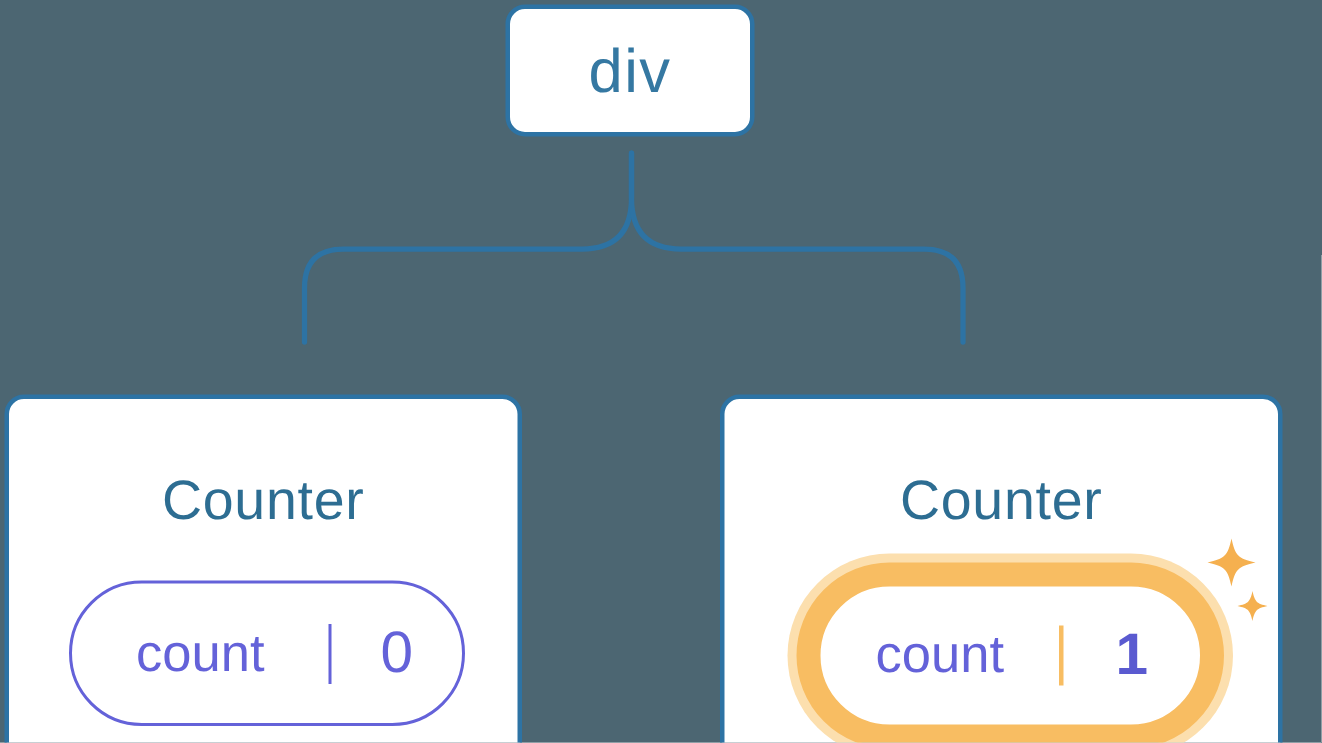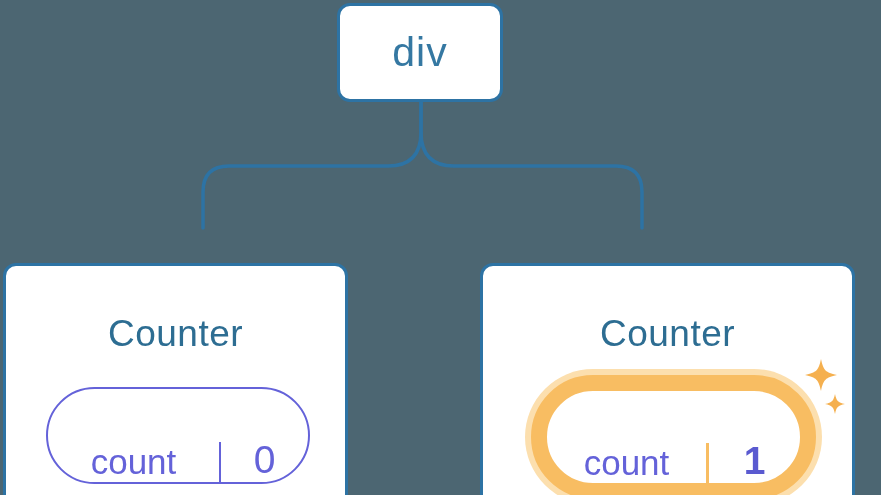--- a/index.html
+++ b/index.html
@@ -40,21 +40,21 @@
 
   .node {
     position: absolute;
     background: #ffffff;
     border: 3px solid var(--box-border);
     border-radius: 13px;
   }
 
   .node.root {
     left: 337px; top: 3px;
-    width: 166px; height: 99px;
+    width: 166px; height: 88px;
     display: flex;
     align-items: center;
     justify-content: center;
   }
   .root-label {
     color: var(--root-text);
     font-size: 41px;
     font-weight: 500;
     letter-spacing: 1px;
   }
@@ -74,21 +74,21 @@
     color: var(--title-text);
     font-size: 37px;
     font-weight: 500;
     letter-spacing: 0.5px;
   }
 
   
   .pill {
     position: absolute;
     display: flex;
-    align-items: flex-end;
+    align-items: center;
     background: #ffffff;
   }
   .pill.plain {
     left: 40px; top: 121px;
     width: 264px; height: 97px;
     border: 2.5px solid var(--purple);
     border-radius: 49px;
   }
   .pill .seg {
     display: flex;

